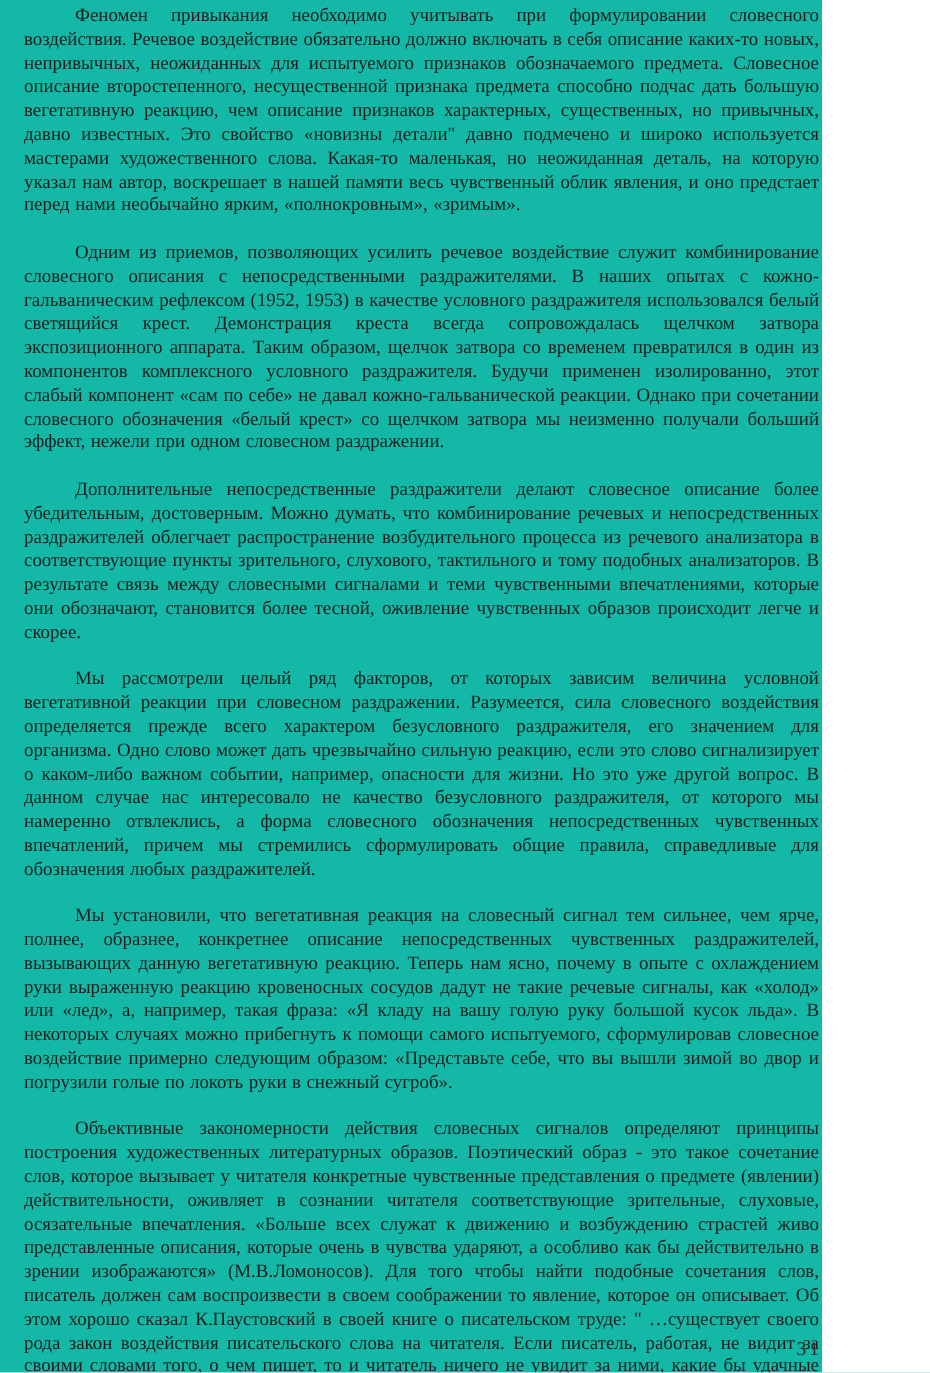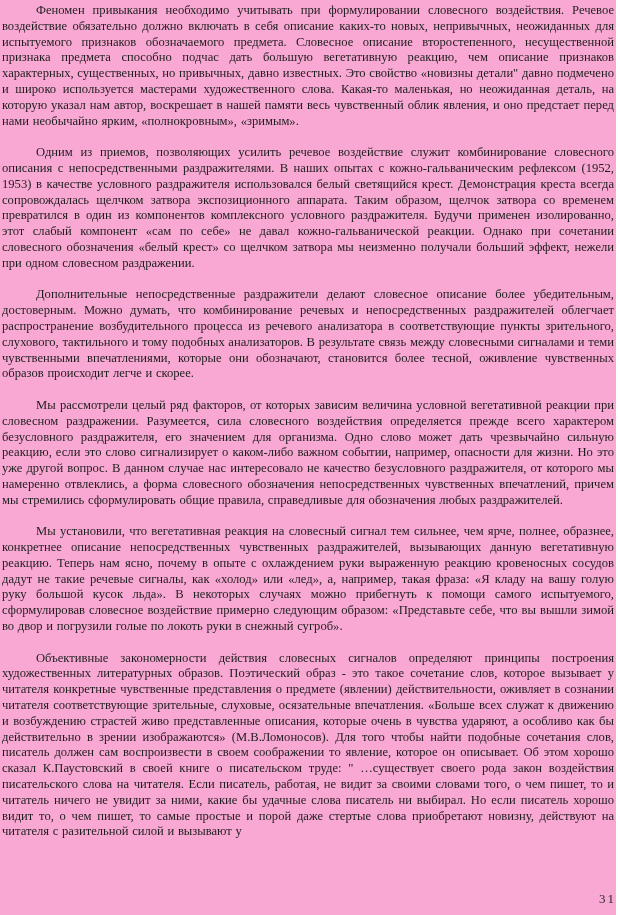--- a/index.html
+++ b/index.html
@@ -2,26 +2,26 @@
 <html lang="ru"><head>
 <meta charset="utf-8">
 <style>
   html, body {
     margin: 0;
     padding: 0;
     background: #ffffff;
   }
   .page {
     position: relative;
-    width: 616px;
+    width: 548px;
     height: 915px;
     box-sizing: border-box;
-    background: #f9a8d4;
+    background: #14b8a6;
     overflow: hidden;
-    padding: 3px 2px 0 2px;
+    padding: 3px 2px 0 16px;
     font-family: "Liberation Serif", "DejaVu Serif", serif;
     font-size: 12.6px;
     line-height: 15.8px;
     color: #1e1e1e;
     text-align: justify;
   }
   .page p.body-paragraph {
     margin: 0 0 15.8px 0;
     text-indent: 34px;
     word-spacing: 0.5px;

